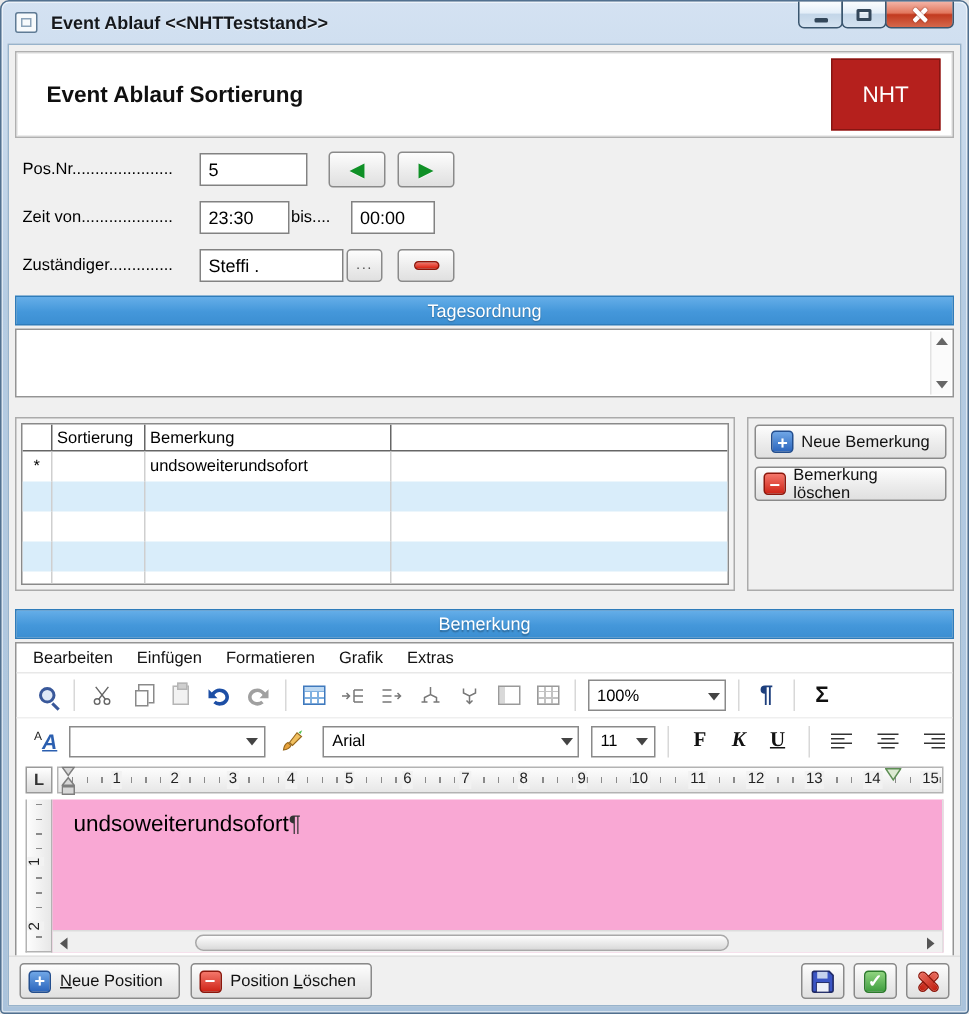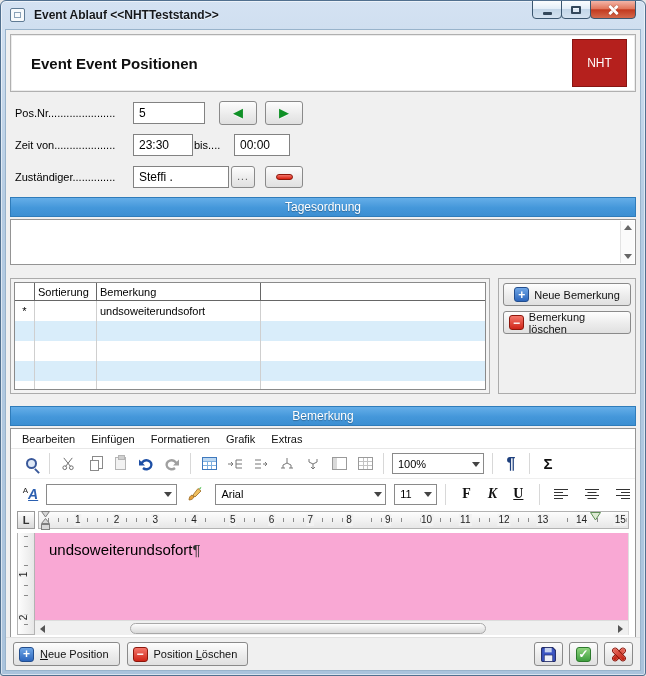--- a/index.html
+++ b/index.html
@@ -28,21 +28,21 @@
   .g-x{ position:relative; width:12px; height:12px; }
   .g-x::before,.g-x::after{ content:""; position:absolute; left:5px; top:0; width:3px; height:12px; background:#fff; border-radius:1px; box-shadow:0 0 1px #7c1d0c; }
   .g-x::before{ transform:rotate(45deg);} .g-x::after{ transform:rotate(-45deg);}
 
   
   .client{ position:absolute; top:28px; left:4px; right:4px; bottom:4px; background:#f0f0f0; border:1px solid #98b3cb; overflow:hidden; }
 
   
   .header-panel{ margin:4px 4px 0; height:58px; background:#fff; border:1px solid #b0b0b0; box-shadow:inset 0 0 0 1px #ececec; position:relative; display:flex; align-items:center; }
   .page-title{ margin-left:20px; font-size:15px; font-weight:bold; color:#101010; }
-  .nht-logo{ position:absolute; right:8px; top:4px; bottom:4px; width:55px; background:#b5201d; border:1px solid #871512; color:#fff; font-size:12px; display:flex; align-items:center; justify-content:center; }
+  .nht-logo{ position:absolute; right:8px; top:4px; bottom:4px; width:73px; background:#b5201d; border:1px solid #871512; color:#fff; font-size:15px; display:flex; align-items:center; justify-content:center; }
 
   
   .form{ padding:9px 0 0 9px; }
   .form-row{ display:flex; align-items:center; height:23px; margin-bottom:9px; font-size:11px; color:#000; }
   .form-label{ width:118px; white-space:nowrap; overflow:hidden; }
   .tb{ height:22px; border:1px solid #828282; background:#fff; font-size:12px; padding:0 5px; font-family:"Liberation Sans",sans-serif; color:#000; }
   .btn{ background:linear-gradient(#fdfdfd,#ececec 55%,#e0e0e0); border:1px solid #8a8a8a; border-radius:3px; display:flex; align-items:center; justify-content:center; cursor:default; }
   .nav-btn{ width:38px; height:24px; margin-left:8px; font-size:13px; }
   .nav-glyph{ color:#0f9026; text-shadow:0 1px 0 rgba(255,255,255,.6); }
   .browse-btn{ width:24px; height:22px; margin-left:2px; font-size:10px; color:#555; letter-spacing:1px; }
@@ -168,21 +168,21 @@
         </div>
       <div class="winbtn close">
           <span class="g-x"></span>
         </div>
     </div>
   </div>
 
   <div class="client">
 
     <div class="header-panel">
-      <div class="page-title">Event Event Positionen</div>
+      <div class="page-title">Event Ablauf Sortierung</div>
       <div class="nht-logo">NHT</div>
     </div>
 
     <div class="form">
       <div class="form-row">
         <span class="form-label">Pos.Nr......................</span>
         <input class="tb" style="width: 72px;" value="5">
         <div class="btn nav-btn" style="margin-left:14px">
           <span class="nav-glyph">◀</span>
         </div>

